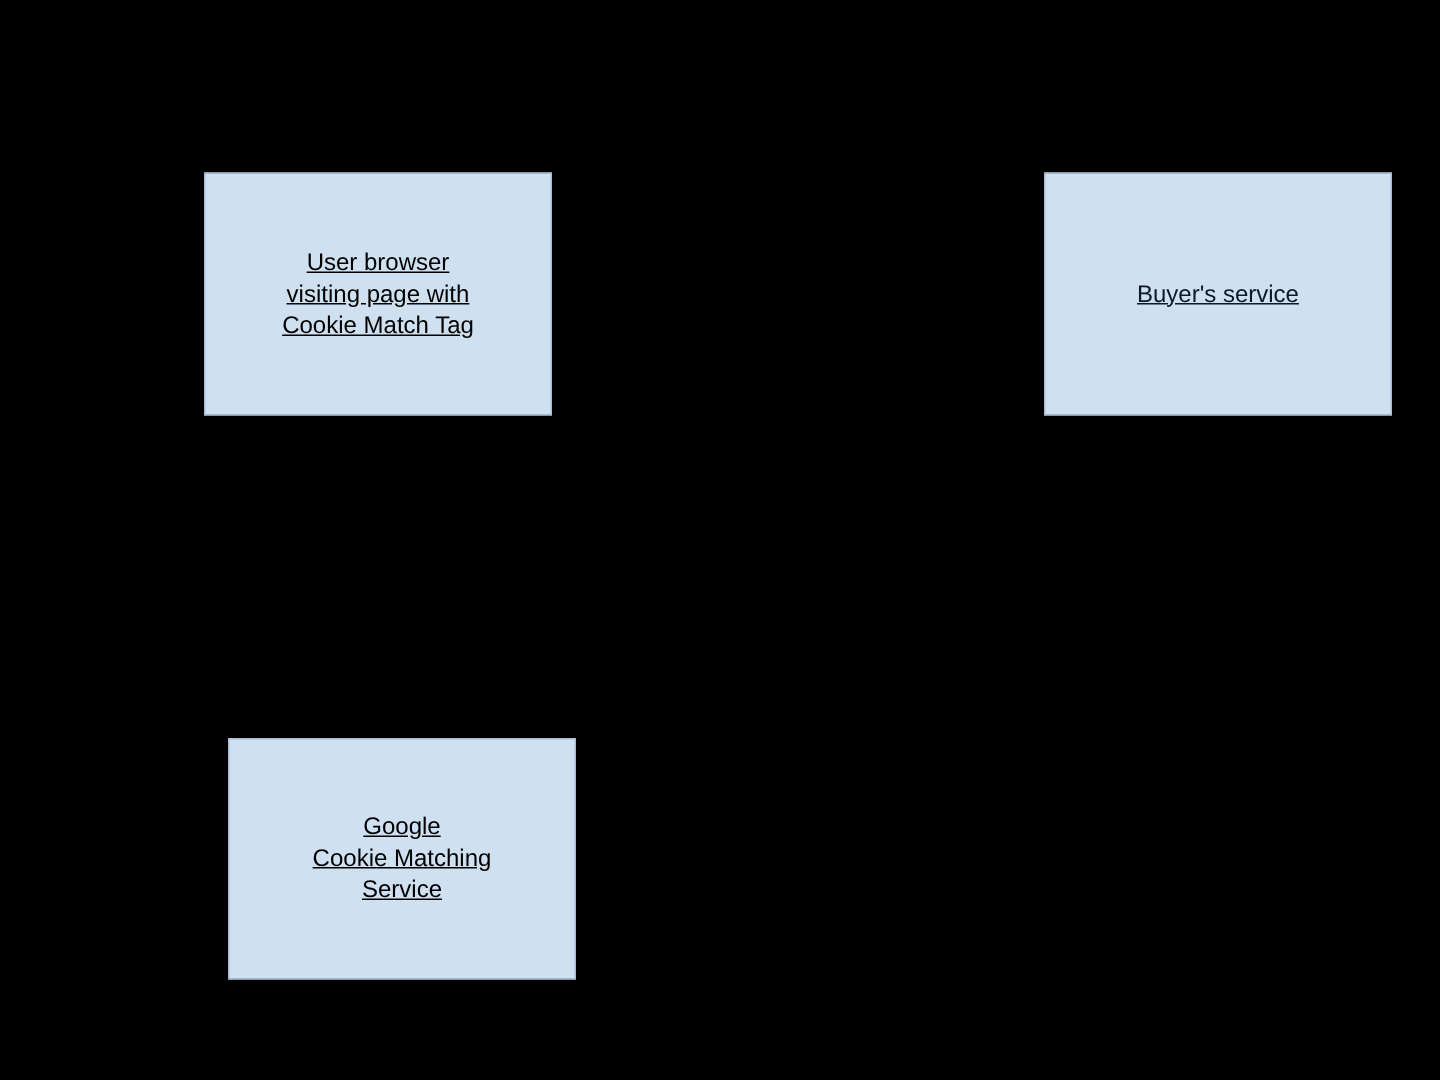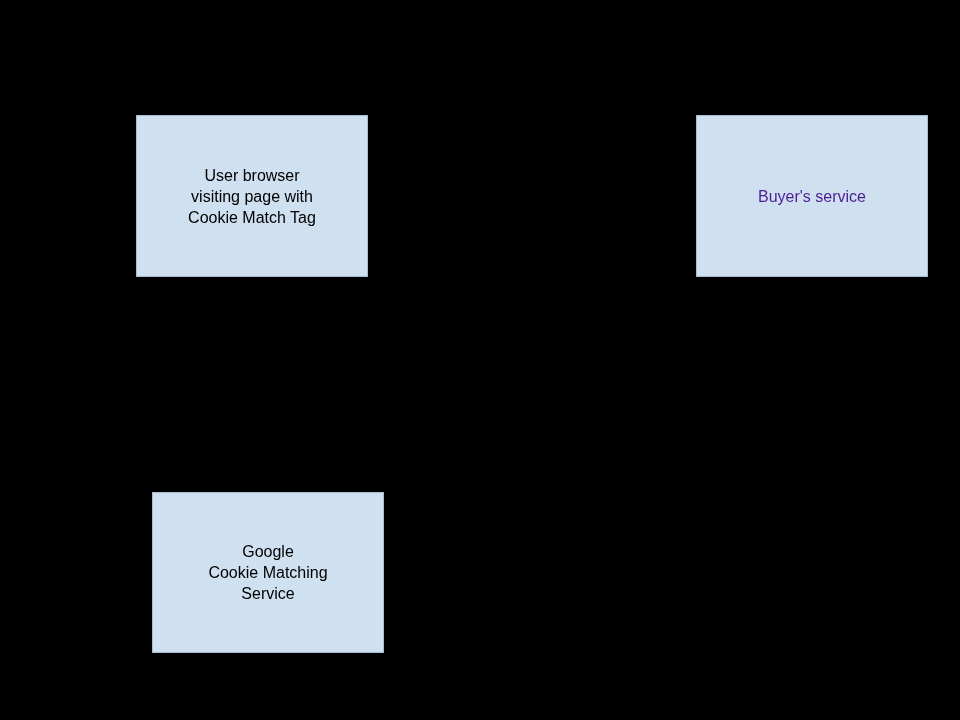--- a/index.html
+++ b/index.html
@@ -29,20 +29,21 @@
     border: 1px solid #a8bdd4;
     color: #000000;
     font-size: 16px;
     line-height: 21px;
     white-space: pre-line;
     -webkit-font-smoothing: antialiased;
   }
   .node-label {
     display: block;
     padding: 0 6px;
+    text-decoration: underline;
   }
   
   .edge-layer {
     position: absolute;
     left: 0;
     top: 0;
     width: 960px;
     height: 720px;
     pointer-events: none;
   }
@@ -61,21 +62,21 @@
     <line class="edge-line" x1="252" y1="277" x2="256" y2="492" style="stroke: rgb(0, 0, 0);"></line>
     <line class="edge-line" x1="372" y1="572" x2="812" y2="277" style="stroke: rgb(0, 0, 0);"></line>
   </svg>
 
   <div class="node" style="left: 136px; top: 115px; width: 232px; height: 162px; background: rgb(207, 224, 240); border-color: rgb(168, 189, 212); color: rgb(0, 0, 0);">
     <span class="node-label">User browser
 visiting page with
 Cookie Match Tag</span>
   </div>
 
-  <div class="node" style="left: 696px; top: 115px; width: 232px; height: 162px; background: rgb(207, 224, 240); border-color: rgb(168, 189, 212); color: #4c1d95;">
+  <div class="node" style="left: 696px; top: 115px; width: 232px; height: 162px; background: rgb(207, 224, 240); border-color: rgb(168, 189, 212); color: #0f172a;">
     <span class="node-label">Buyer's service</span>
   </div>
 
   <div class="node" style="left: 152px; top: 492px; width: 232px; height: 161px; background: rgb(207, 224, 240); border-color: rgb(168, 189, 212); color: rgb(0, 0, 0);">
     <span class="node-label">Google
 Cookie Matching
 Service</span>
   </div>
 
 </div>

